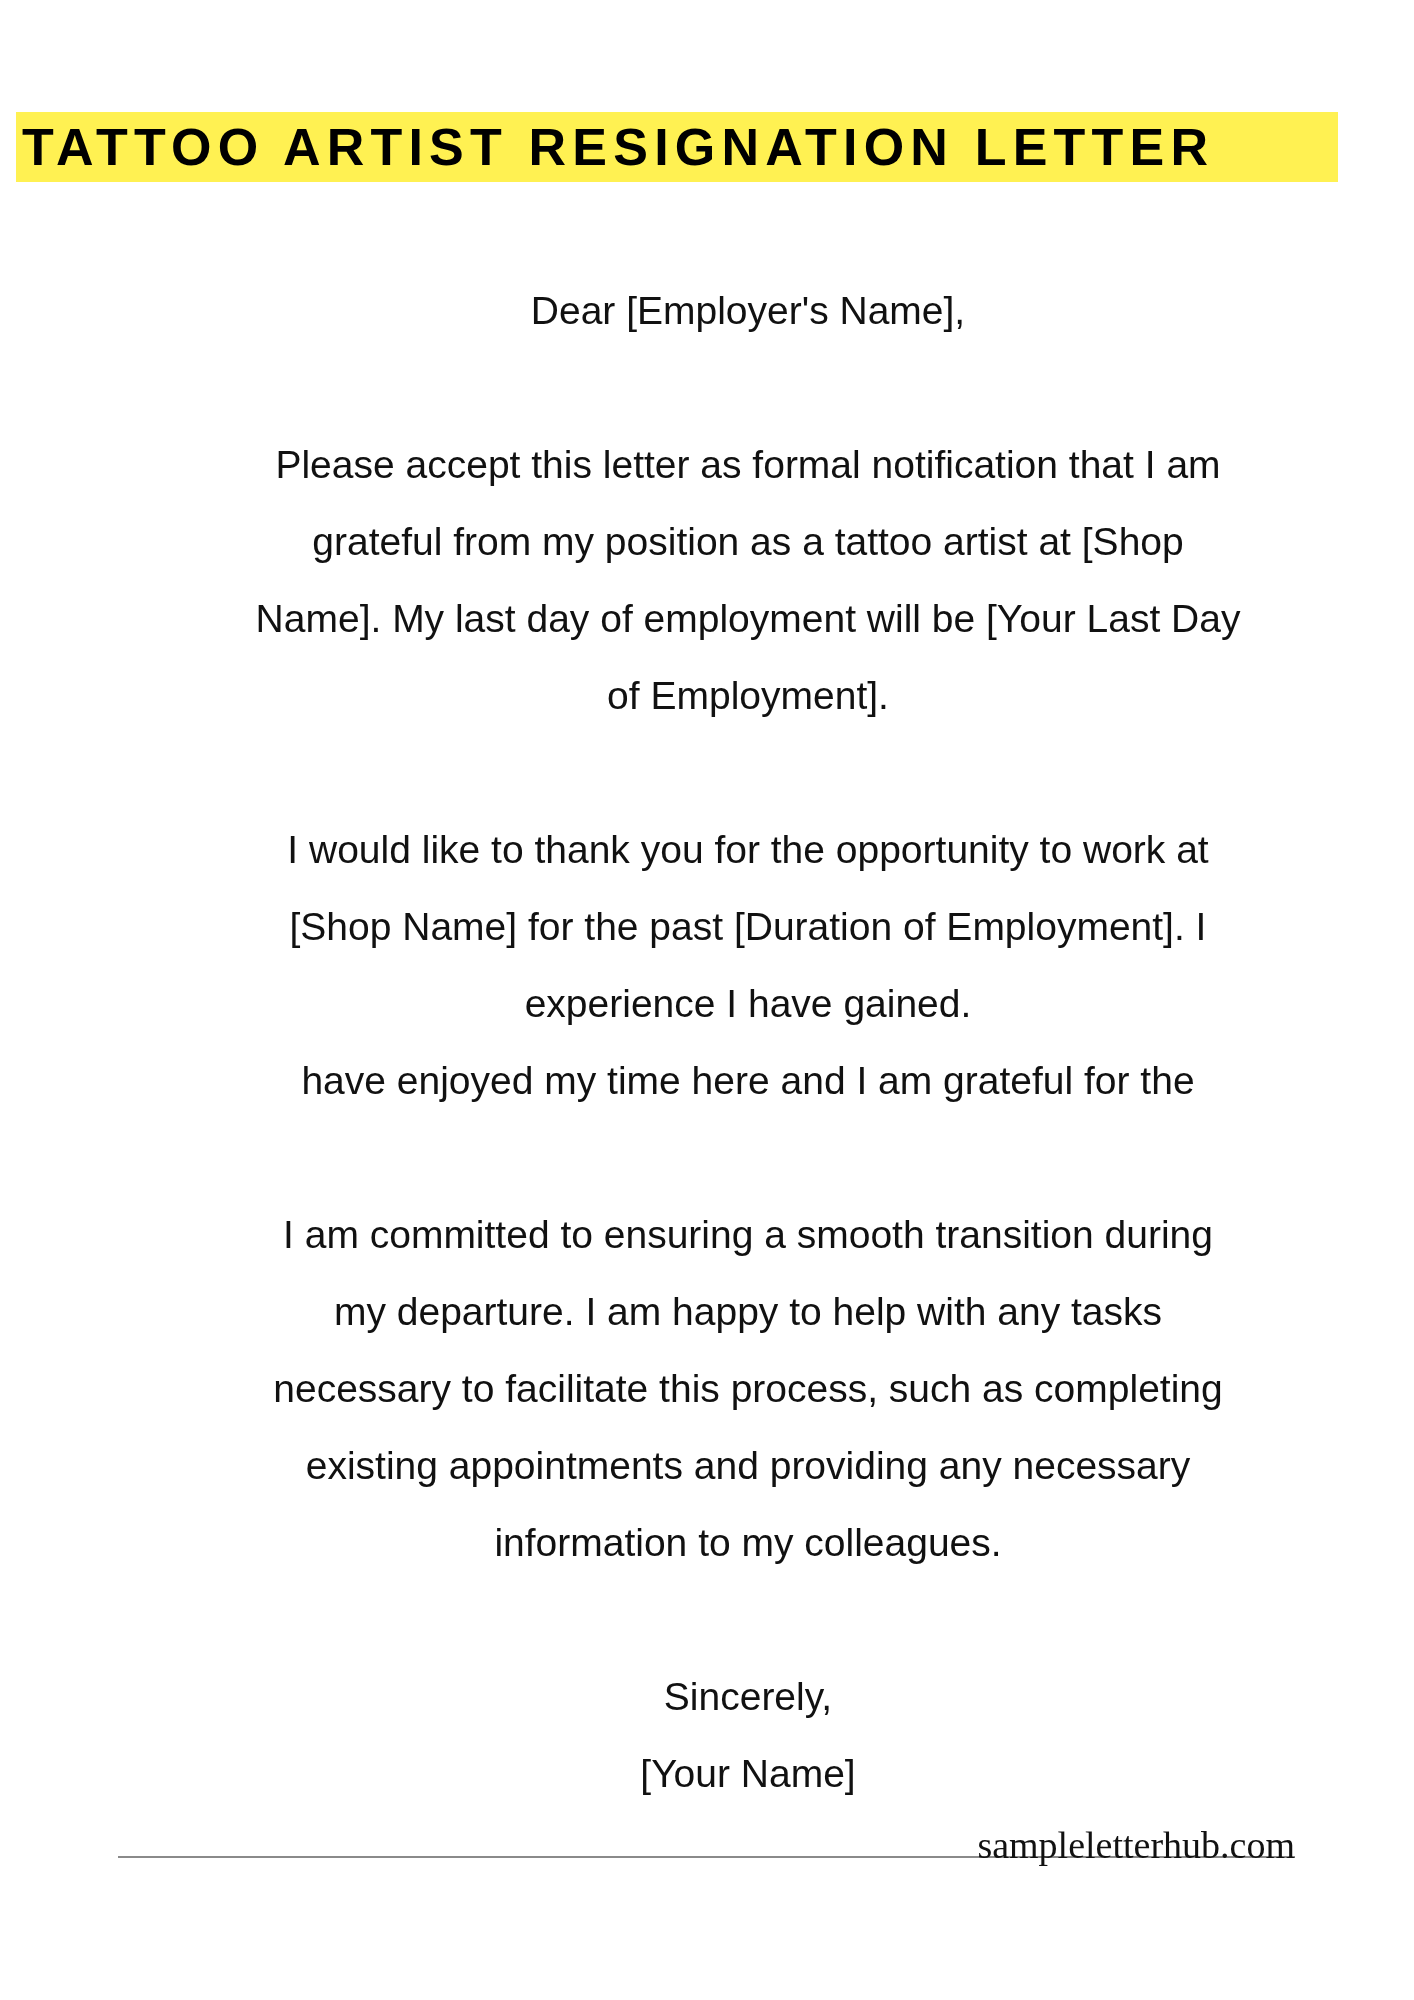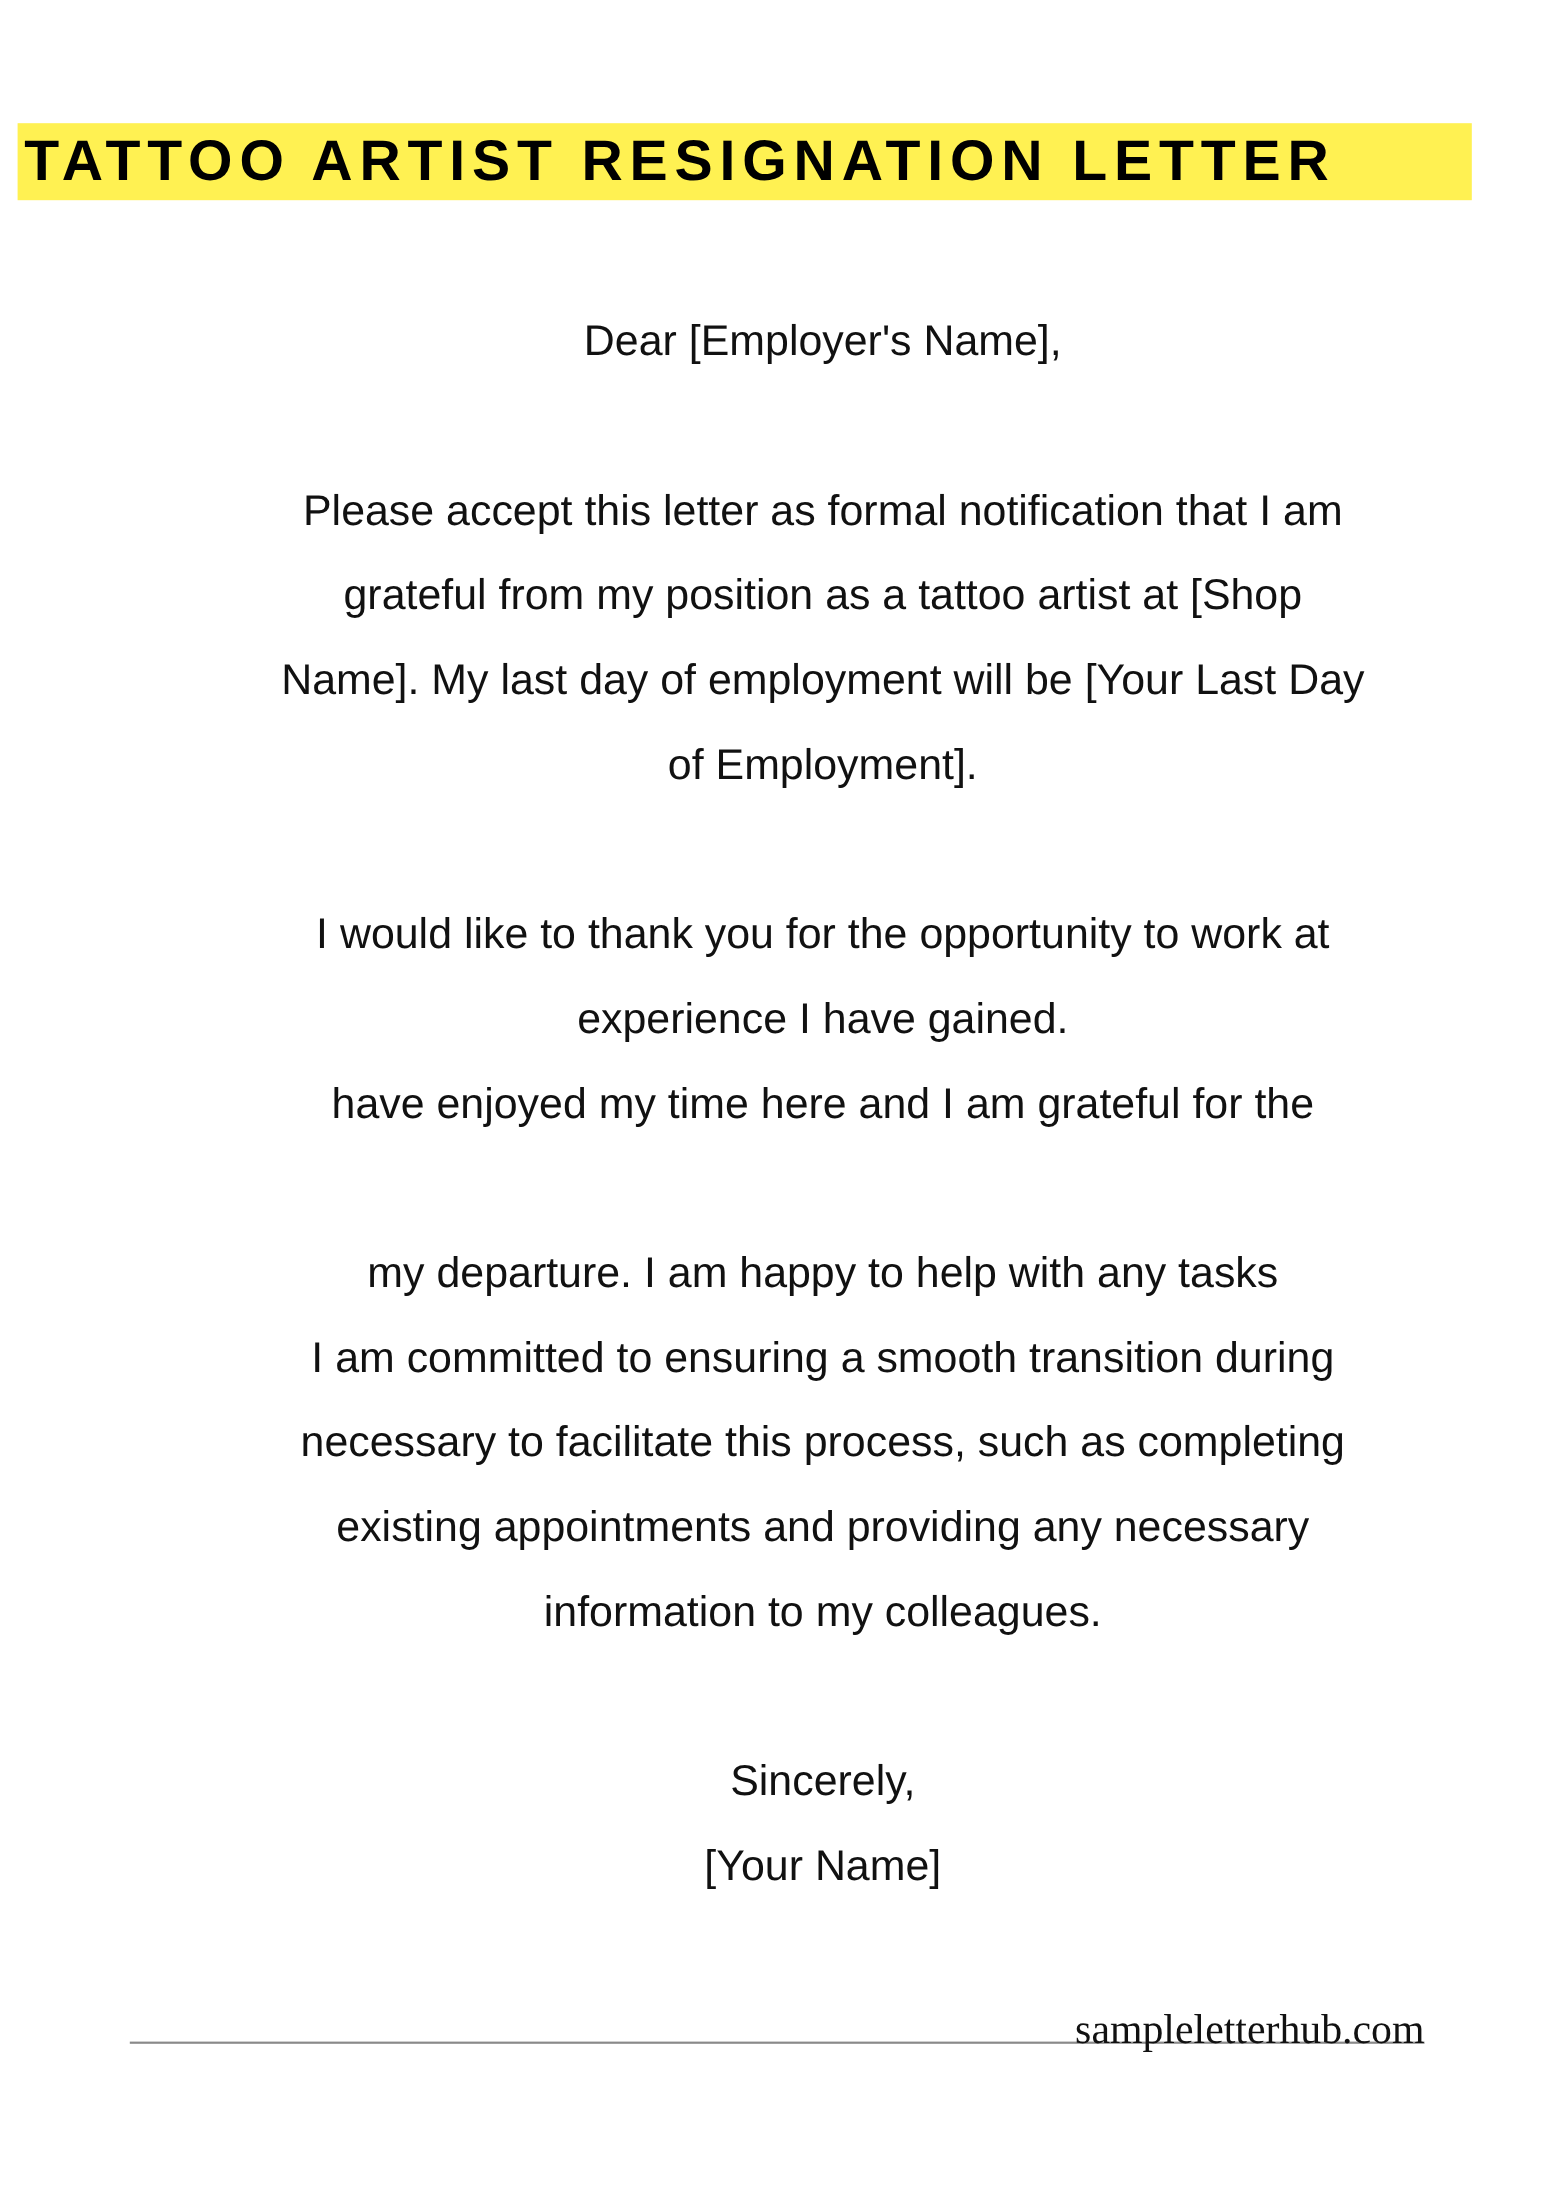--- a/index.html
+++ b/index.html
@@ -89,27 +89,28 @@
 
   <div class="para">
     <span class="line">Please accept this letter as formal notification that I am</span>
     <span class="line">grateful from my position as a tattoo artist at [Shop</span>
     <span class="line">Name]. My last day of employment will be [Your Last Day</span>
     <span class="line">of Employment].</span>
   </div>
 
   <div class="para">
     <span class="line">I would like to thank you for the opportunity to work at</span>
+    <span class="line">[Shop Name] for the past [Duration of Employment]. I</span>
     <span class="line">experience I have gained.</span>
     <span class="line">have enjoyed my time here and I am grateful for the</span>
   </div>
 
   <div class="para">
+    <span class="line">I am committed to ensuring a smooth transition during</span>
     <span class="line">my departure. I am happy to help with any tasks</span>
-    <span class="line">I am committed to ensuring a smooth transition during</span>
     <span class="line">necessary to facilitate this process, such as completing</span>
     <span class="line">existing appointments and providing any necessary</span>
     <span class="line">information to my colleagues.</span>
   </div>
 
   <div class="para">
     <span class="line">Sincerely,</span>
     <span class="line">[Your Name]</span>
   </div>
 </div>

